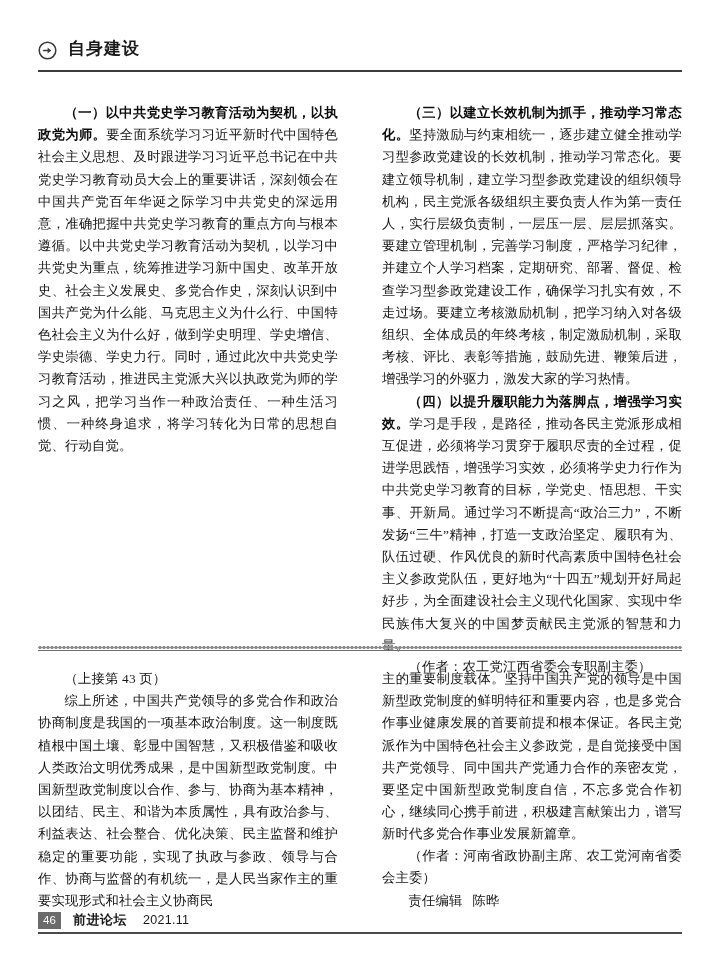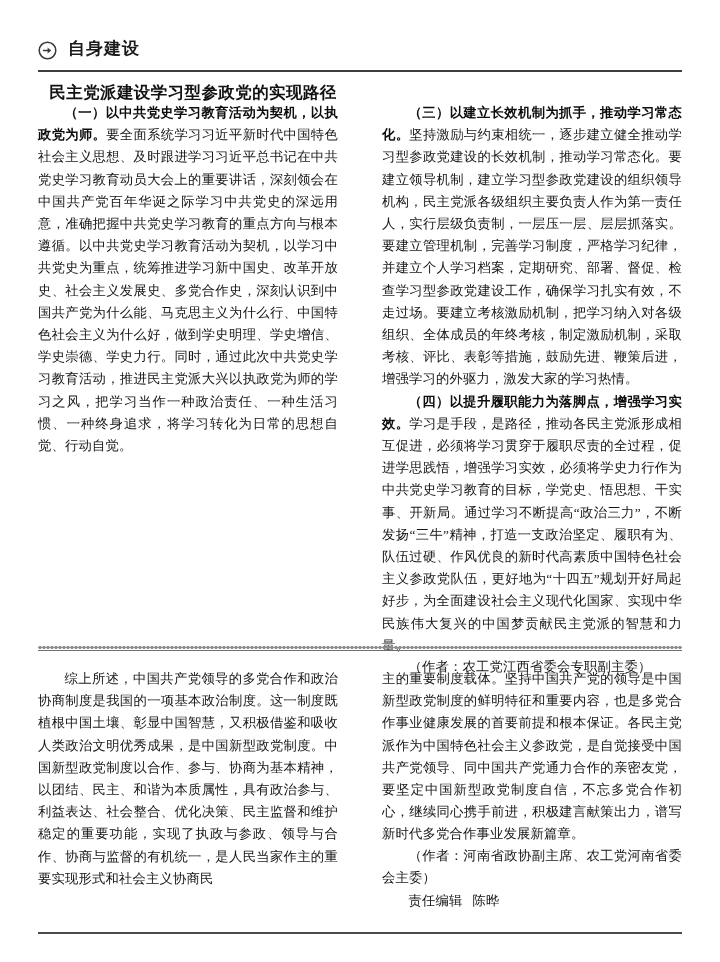--- a/index.html
+++ b/index.html
@@ -211,21 +211,20 @@
       <svg width="19" height="19" viewBox="0 0 19 19" aria-hidden="true">
         <circle cx="9.5" cy="9.5" r="8.3" fill="none" stroke="#3a3a3a" stroke-width="1.5"></circle>
         <path d="M5.6 9.5 H12.0" stroke="#3a3a3a" stroke-width="1.6" stroke-linecap="round"></path>
         <path d="M9.6 6.6 L13.0 9.5 L9.6 12.4 Z" fill="#3a3a3a"></path>
       </svg>
     </span>
     <span class="header-title">自身建设</span>
   </div>
   <div class="header-rule"></div>
 
-  <div class="article-title">民主党派建设学习型参政党的实现路径</div>
 
   <div class="columns" id="top-columns">
 
     <div class="col">
       <p>
         <span class="lead">（一）以中共党史学习教育活动为契机，以执政党为师。</span><span>要全面系统学习习近平新时代中国特色社会主义思想、及时跟进学习习近平总书记在中共党史学习教育动员大会上的重要讲话，深刻领会在中国共产党百年华诞之际学习中共党史的深远用意，准确把握中共党史学习教育的重点方向与根本遵循。以中共党史学习教育活动为契机，以学习中共党史为重点，统筹推进学习新中国史、改革开放史、社会主义发展史、多党合作史，深刻认识到中国共产党为什么能、马克思主义为什么行、中国特色社会主义为什么好，做到学史明理、学史增信、学史崇德、学史力行。同时，通过此次中共党史学习教育活动，推进民主党派大兴以执政党为师的学习之风，把学习当作一种政治责任、一种生活习惯、一种终身追求，将学习转化为日常的思想自觉、行动自觉。</span>
       </p>
     </div>
 
     <div class="col">
@@ -241,28 +240,34 @@
   </div>
 
   <div class="divider" id="divider-main">
     <div class="dots"></div>
     <div class="rule"></div>
   </div>
 
   <div class="columns" id="bottom-columns">
 
     <div class="col">
+      <p class="continued">（上接第 43 页）</p>
       <p>综上所述，中国共产党领导的多党合作和政治协商制度是我国的一项基本政治制度。这一制度既植根中国土壤、彰显中国智慧，又积极借鉴和吸收人类政治文明优秀成果，是中国新型政党制度。中国新型政党制度以合作、参与、协商为基本精神，以团结、民主、和谐为本质属性，具有政治参与、利益表达、社会整合、优化决策、民主监督和维护稳定的重要功能，实现了执政与参政、领导与合作、协商与监督的有机统一，是人民当家作主的重要实现形式和社会主义协商民</p>
     </div>
 
     <div class="col">
       <p class="noindent">主的重要制度载体。坚持中国共产党的领导是中国新型政党制度的鲜明特征和重要内容，也是多党合作事业健康发展的首要前提和根本保证。各民主党派作为中国特色社会主义参政党，是自觉接受中国共产党领导、同中国共产党通力合作的亲密友党，要坚定中国新型政党制度自信，不忘多党合作初心，继续同心携手前进，积极建言献策出力，谱写新时代多党合作事业发展新篇章。</p>
       <p class="byline left-wrap">（作者：河南省政协副主席、农工党河南省委会主委）</p>
       <p class="editor-line">
         <span>责任编辑</span><span class="gap"></span><span>陈晔</span>
       </p>
     </div>
 
   </div>
 
+  <div class="footer">
+    <span class="page-number">46</span>
+    <span class="footer-mag">前进论坛</span>
+    <span class="footer-date">2021.11</span>
+  </div>
   <div class="footer-rule"></div>
 
 </div>
 
 </body></html>

